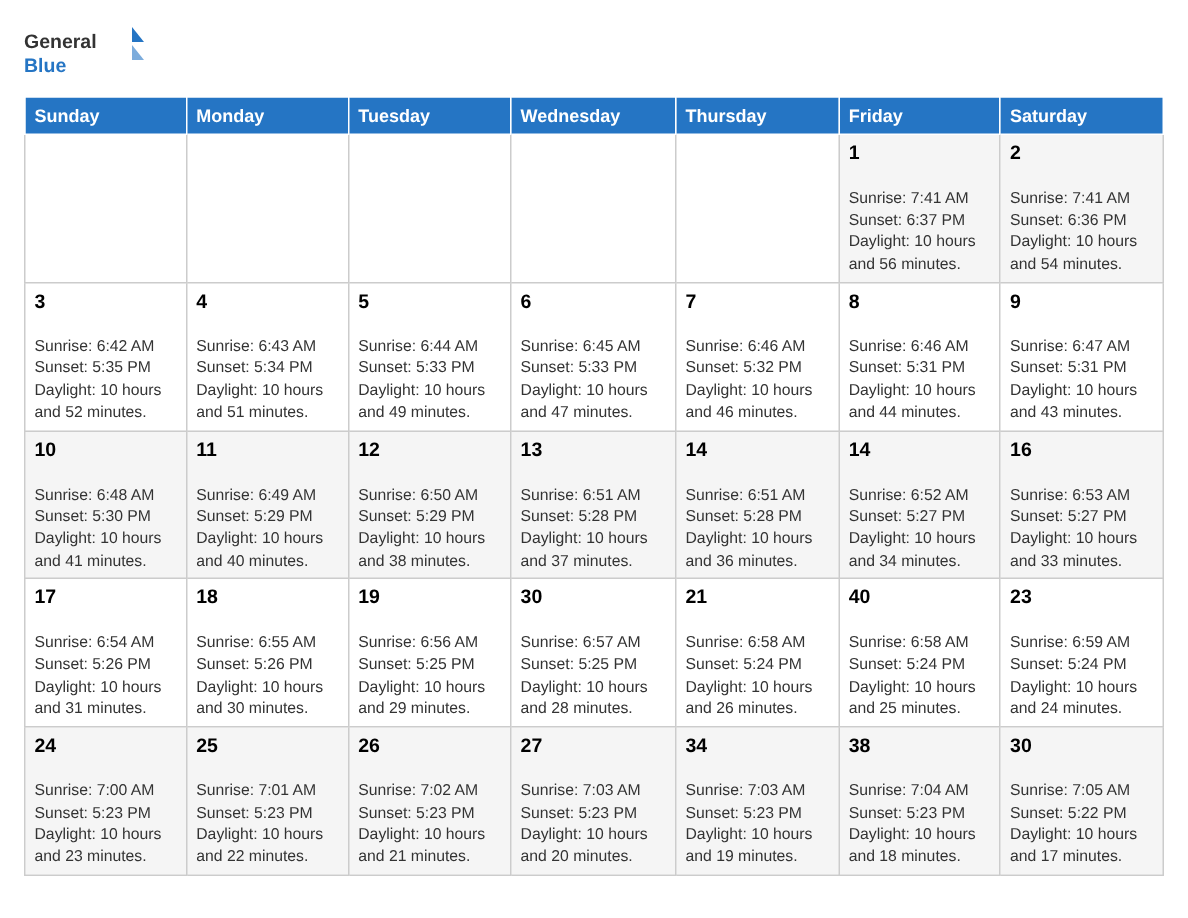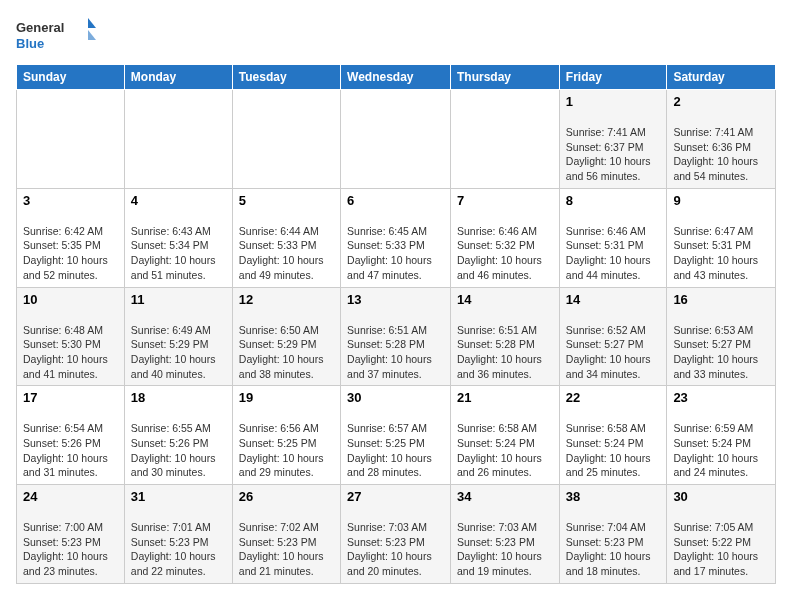--- a/index.html
+++ b/index.html
@@ -195,35 +195,35 @@
         </td>
         <td>
           <span class="day-num">30</span>
           <div class="day-info">Sunrise: 6:57 AM<br>Sunset: 5:25 PM<br>Daylight: 10 hours and 28 minutes.</div>
         </td>
         <td>
           <span class="day-num">21</span>
           <div class="day-info">Sunrise: 6:58 AM<br>Sunset: 5:24 PM<br>Daylight: 10 hours and 26 minutes.</div>
         </td>
         <td>
-          <span class="day-num">22</span>
+          <span class="day-num">40</span>
           <div class="day-info">Sunrise: 6:58 AM<br>Sunset: 5:24 PM<br>Daylight: 10 hours and 25 minutes.</div>
         </td>
         <td>
           <span class="day-num">23</span>
           <div class="day-info">Sunrise: 6:59 AM<br>Sunset: 5:24 PM<br>Daylight: 10 hours and 24 minutes.</div>
         </td>
       </tr>
       <tr>
         <td>
           <span class="day-num">24</span>
           <div class="day-info">Sunrise: 7:00 AM<br>Sunset: 5:23 PM<br>Daylight: 10 hours and 23 minutes.</div>
         </td>
         <td>
-          <span class="day-num">31</span>
+          <span class="day-num">25</span>
           <div class="day-info">Sunrise: 7:01 AM<br>Sunset: 5:23 PM<br>Daylight: 10 hours and 22 minutes.</div>
         </td>
         <td>
           <span class="day-num">26</span>
           <div class="day-info">Sunrise: 7:02 AM<br>Sunset: 5:23 PM<br>Daylight: 10 hours and 21 minutes.</div>
         </td>
         <td>
           <span class="day-num">27</span>
           <div class="day-info">Sunrise: 7:03 AM<br>Sunset: 5:23 PM<br>Daylight: 10 hours and 20 minutes.</div>
         </td>

